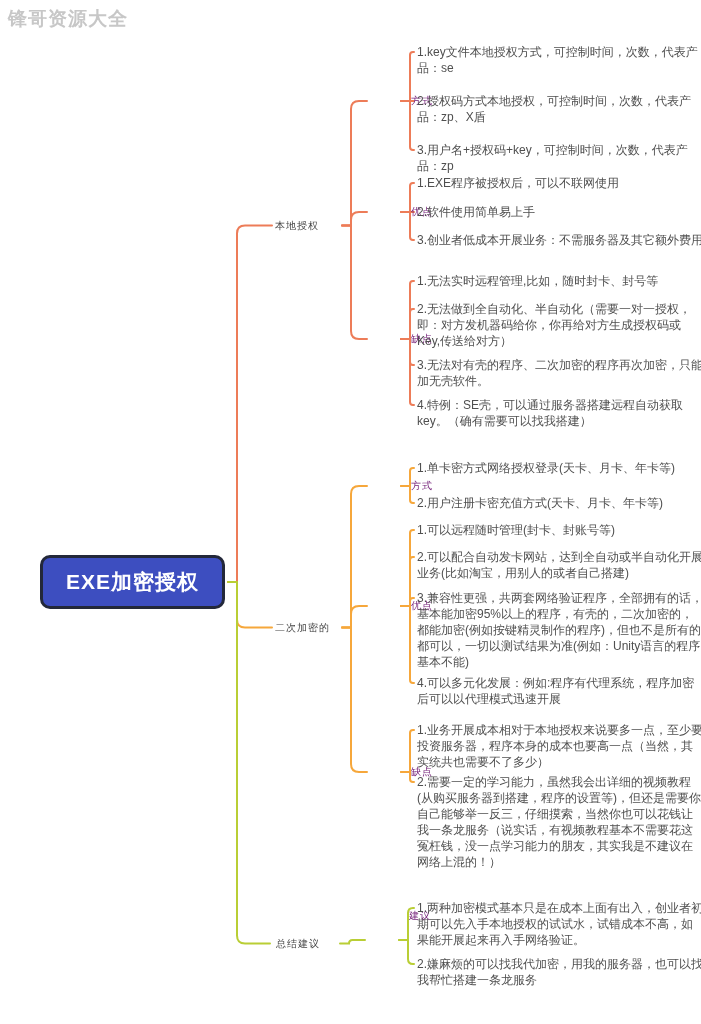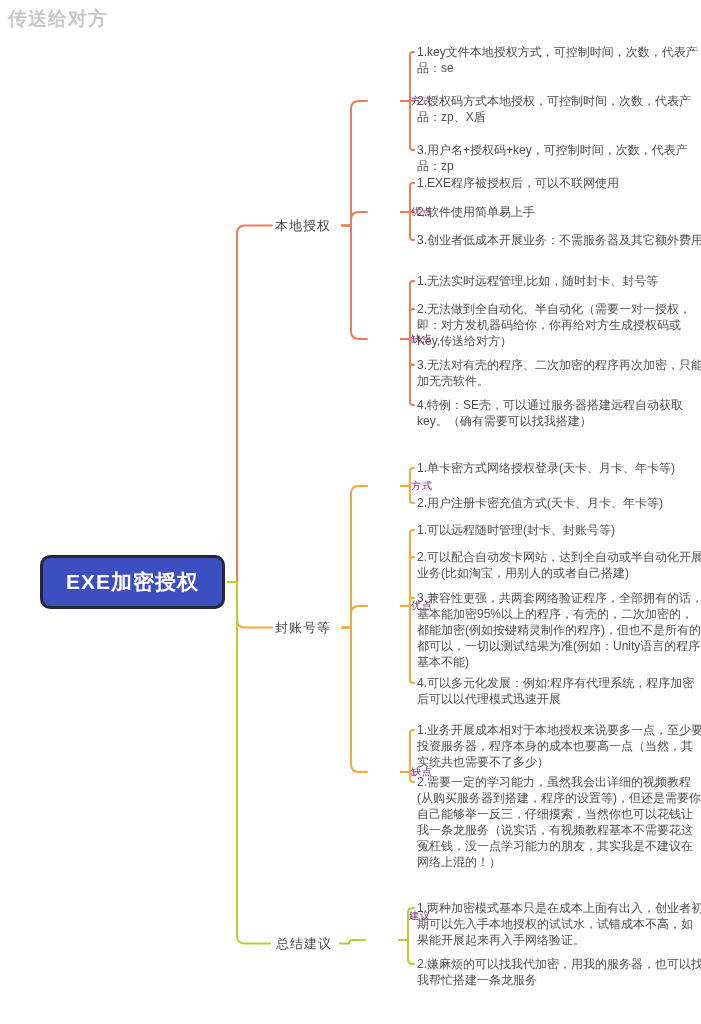--- a/index.html
+++ b/index.html
@@ -35,21 +35,21 @@
     display: flex;
     align-items: center;
     justify-content: center;
     color: #ffffff;
     font-size: 21px;
     font-weight: bold;
     letter-spacing: 1px;
     cursor: pointer;
   }
   .branch {
-    font-size: 13px;
+    font-size: 10px;
     color: #454545;
     line-height: 19px;
     letter-spacing: 1px;
     white-space: nowrap;
     cursor: pointer;
   }
   .sub {
     font-size: 10px;
     color: #701a75;
     line-height: 18px;
@@ -97,21 +97,21 @@
       <path d="M 401 606 H 410 V 680 Q 410 683 413 683 H 414" stroke="#f6a73b" stroke-width="2" fill="none" stroke-linecap="round"></path>
       <path d="M 342 627.5 H 351 V 764 Q 351 772 359 772 H 367" stroke="#f6a73b" stroke-width="2" fill="none" stroke-linecap="round"></path>
       <path d="M 401 772 H 410 V 733 Q 410 730 413 730 H 414" stroke="#f6a73b" stroke-width="2" fill="none" stroke-linecap="round"></path>
       <path d="M 401 772 H 410 V 779 Q 410 782 413 782 H 414" stroke="#f6a73b" stroke-width="2" fill="none" stroke-linecap="round"></path>
       <path d="M 228 582 H 237 V 935.5 Q 237 943.5 245 943.5 H 270" stroke="#b9ce35" stroke-width="2" fill="none" stroke-linecap="round"></path>
       <path d="M 340 943.5 H 349 V 943.5 Q 349 940 352.5 940 H 365" stroke="#b9ce35" stroke-width="2" fill="none" stroke-linecap="round"></path>
       <path d="M 399 940 H 408 V 913 Q 408 908 413 908 H 414" stroke="#b9ce35" stroke-width="2" fill="none" stroke-linecap="round"></path>
       <path d="M 399 940 H 408 V 959 Q 408 964 413 964 H 414" stroke="#b9ce35" stroke-width="2" fill="none" stroke-linecap="round"></path>
     </svg>
 
-  <div class="node watermark">传送给对方</div>
+  <div class="node watermark">锋哥资源大全</div>
 
   <div class="node root" id="root">EXE加密授权</div>
 
   <div class="node branch" id="b1" style="left:275px;top:216px;">本地授权</div>
 
   <div class="node sub" id="b1g0" style="left:370px;top:92px;">方式</div>
   <div class="node leaf" style="top:44px;">1.key文件本地授权方式，可控制时间，次数，代表产品：se</div>
   <div class="node leaf" style="top:93px;">2.授权码方式本地授权，可控制时间，次数，代表产品：zp、X盾</div>
   <div class="node leaf" style="top:142px;">3.用户名+授权码+key，可控制时间，次数，代表产品：zp</div>
 
@@ -119,21 +119,21 @@
   <div class="node leaf" style="top:175px;">1.EXE程序被授权后，可以不联网使用</div>
   <div class="node leaf" style="top:204px;">2.软件使用简单易上手</div>
   <div class="node leaf" style="top:232px;">3.创业者低成本开展业务：不需服务器及其它额外费用</div>
 
   <div class="node sub" id="b1g2" style="left:370px;top:330px;">缺点</div>
   <div class="node leaf" style="top:273px;">1.无法实时远程管理,比如，随时封卡、封号等</div>
   <div class="node leaf" style="top:301px;">2.无法做到全自动化、半自动化（需要一对一授权，即：对方发机器码给你，你再给对方生成授权码或Key,传送给对方）</div>
   <div class="node leaf" style="top:357px;">3.无法对有壳的程序、二次加密的程序再次加密，只能加无壳软件。</div>
   <div class="node leaf" style="top:397px;">4.特例：SE壳，可以通过服务器搭建远程自动获取key。（确有需要可以找我搭建）</div>
 
-  <div class="node branch" id="b2" style="left:275px;top:618px;">封账号等</div>
+  <div class="node branch" id="b2" style="left:275px;top:618px;">二次加密的</div>
 
   <div class="node sub" id="b2g0" style="left:370px;top:477px;">方式</div>
   <div class="node leaf" style="top:460px;">1.单卡密方式网络授权登录(天卡、月卡、年卡等)</div>
   <div class="node leaf" style="top:495px;">2.用户注册卡密充值方式(天卡、月卡、年卡等)</div>
 
   <div class="node sub" id="b2g1" style="left:370px;top:597px;">优点</div>
   <div class="node leaf" style="top:522px;">1.可以远程随时管理(封卡、封账号等)</div>
   <div class="node leaf" style="top:549px;">2.可以配合自动发卡网站，达到全自动或半自动化开展业务(比如淘宝，用别人的或者自己搭建)</div>
   <div class="node leaf" style="top:590px;">3.兼容性更强，共两套网络验证程序，全部拥有的话，基本能加密95%以上的程序，有壳的，二次加密的，都能加密(例如按键精灵制作的程序)，但也不是所有的都可以，一切以测试结果为准(例如：Unity语言的程序基本不能)</div>
   <div class="node leaf" style="top:675px;">4.可以多元化发展：例如:程序有代理系统，程序加密后可以以代理模式迅速开展</div>

